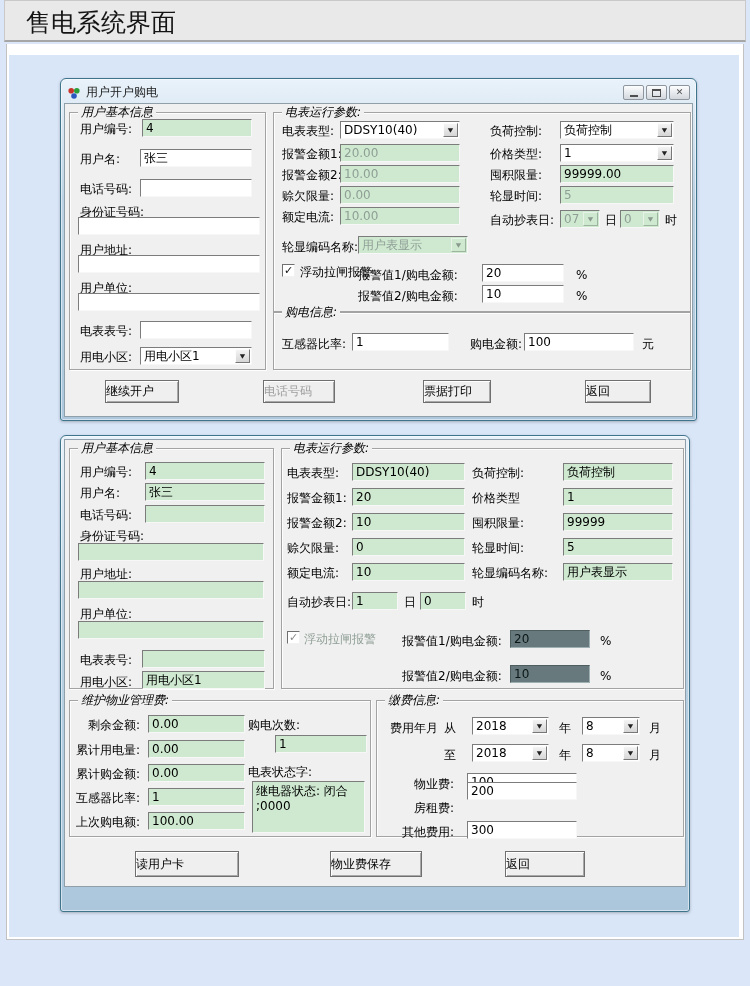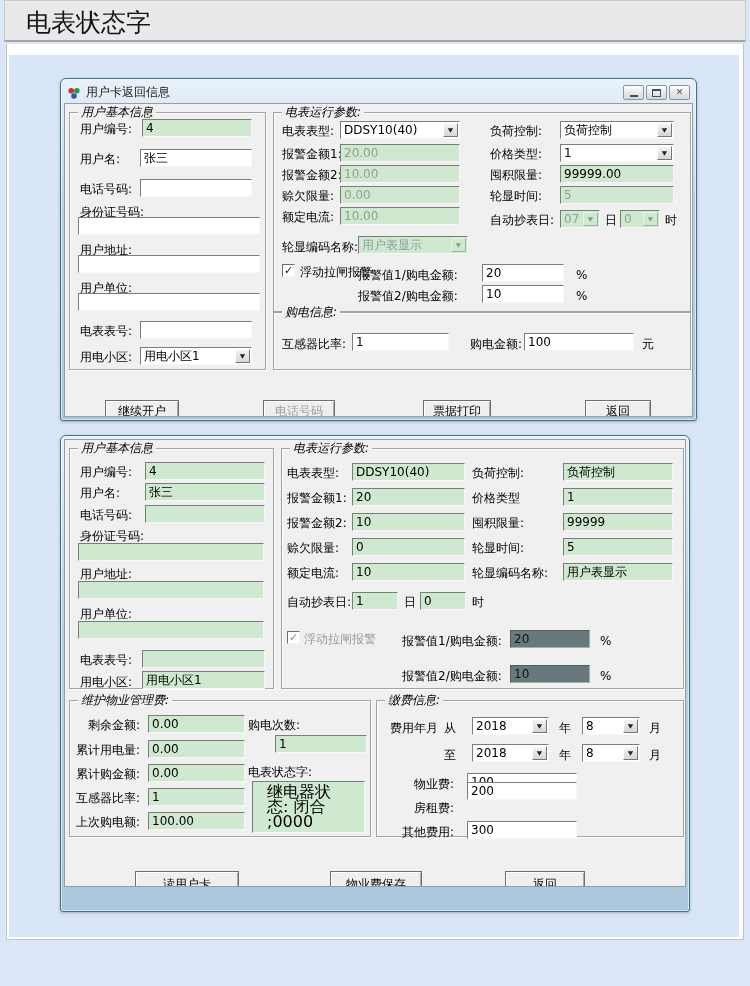--- a/index.html
+++ b/index.html
@@ -74,47 +74,47 @@
     position: absolute; width: 13px; height: 13px; background: #fff;
     border: 1px solid; border-color: #6f6f6f #f2f2f2 #f2f2f2 #6f6f6f;
     font-size: 11px; line-height: 11px; text-align: center;
   }
   .cb.checked::after { content: "✓"; display: block; color: #111; }
   .cb.disabled.checked::after { color: #8a8a8a; }
   .btn {
     position: absolute; height: 23px; background: #efefef;
     border: 1px solid #6f6f6f;
     box-shadow: inset 1px 1px 0 #fff, inset -1px -1px 0 #a8a8a8;
-    font-size: 12px; text-align: center; line-height: 21px; cursor: default; margin-top: 20px;
+    font-size: 12px; line-height: 21px; cursor: default;
   }
   .btn.disabled { color: #9d9d9d; }
   .multibox {
     position: absolute; background: #cfe9d0;
     border: 1px solid; border-color: #7c7c7c #f7f7f7 #f7f7f7 #7c7c7c;
-    font-size: 16px; line-height: 15px; padding: 2px 14px; white-space: pre-wrap;
+    font-size: 12px; line-height: 15px; padding: 2px 3px; white-space: pre-wrap;
   }
 </style>
 </head>
 <body>
 
 <div class="app-header">
-  <div class="app-header-title">电表状态字</div>
+  <div class="app-header-title">售电系统界面</div>
 </div>
 
 <div class="content-outer">
   <div class="blue-panel">
 
     <div class="win" style="left:51px;top:23px;width:637px;height:343px">
       <div class="titlebar">
         <svg width="14" height="14" viewBox="0 0 14 14">
             <circle cx="4.2" cy="4.8" r="2.8" fill="#c6342a"></circle>
             <circle cx="9.8" cy="4.8" r="2.8" fill="#2b9e3a"></circle>
             <circle cx="7" cy="10" r="2.8" fill="#2b57c0"></circle>
           </svg>
-        <span class="title-text">用户卡返回信息</span>
+        <span class="title-text">用户开户购电</span>
         <span class="win-btns">
           <span class="win-btn">
               <i class="g-min"></i>
             </span>
           <span class="win-btn">
               <i class="g-max"></i>
             </span>
           <span class="win-btn">
               <i class="g-close"></i>
             </span>

